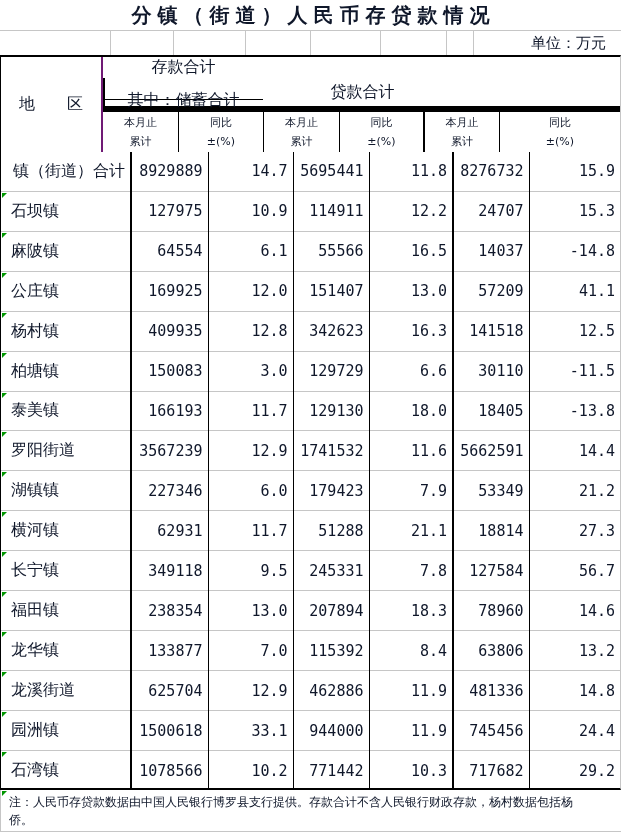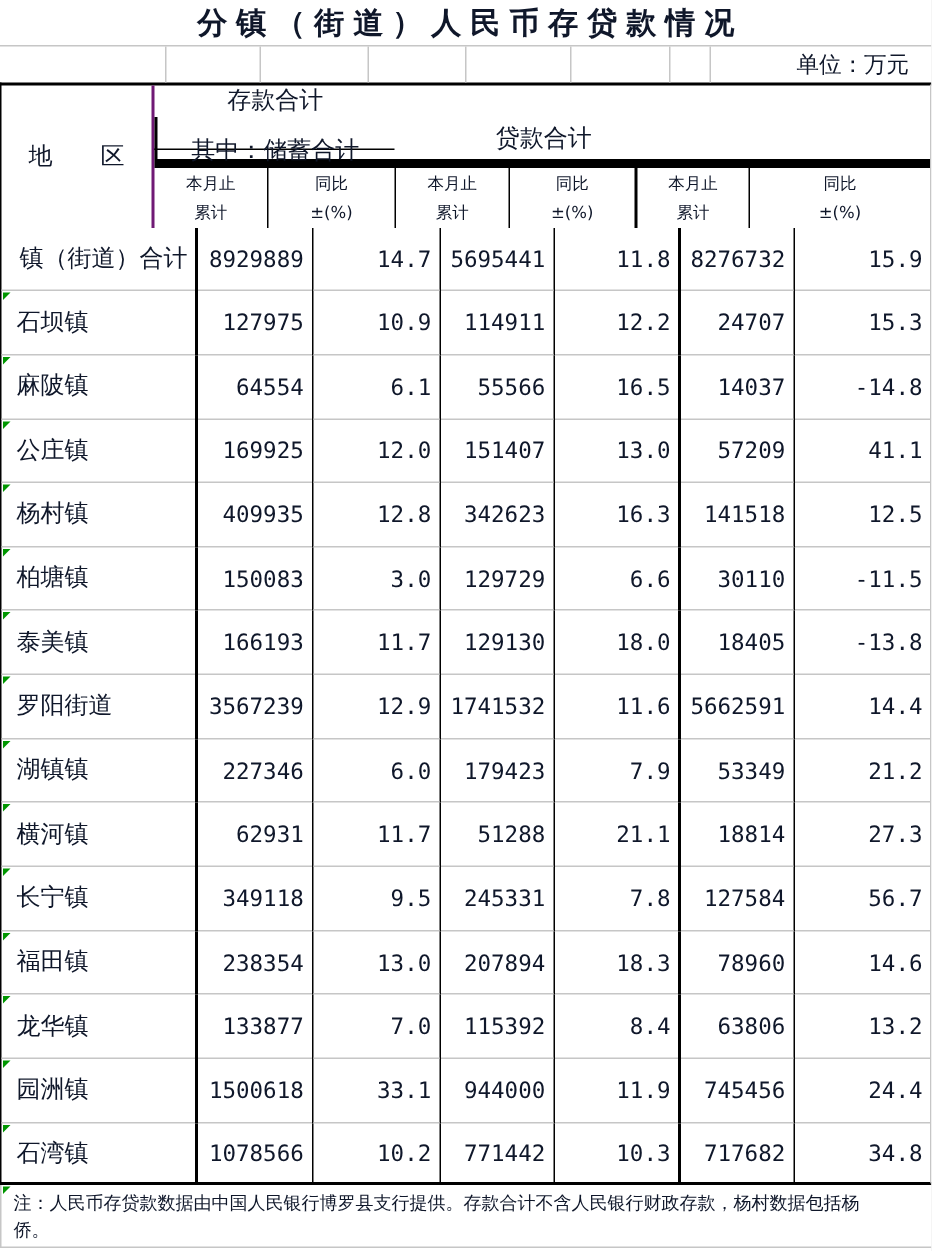--- a/index.html
+++ b/index.html
@@ -240,36 +240,45 @@
           <tr>
     <td class="region flag">龙华镇</td>
     <td class="num">133877</td>
     <td class="num">7.0</td>
     <td class="num">115392</td>
     <td class="num">8.4</td>
     <td class="num">63806</td>
     <td class="num">13.2</td>
   </tr>
           <tr>
+    <td class="region flag">龙溪街道</td>
+    <td class="num">625704</td>
+    <td class="num">12.9</td>
+    <td class="num">462886</td>
+    <td class="num">11.9</td>
+    <td class="num">481336</td>
+    <td class="num">14.8</td>
+  </tr>
+          <tr>
     <td class="region flag">园洲镇</td>
     <td class="num">1500618</td>
     <td class="num">33.1</td>
     <td class="num">944000</td>
     <td class="num">11.9</td>
     <td class="num">745456</td>
     <td class="num">24.4</td>
   </tr>
           <tr>
     <td class="region flag">石湾镇</td>
     <td class="num">1078566</td>
     <td class="num">10.2</td>
     <td class="num">771442</td>
     <td class="num">10.3</td>
     <td class="num">717682</td>
-    <td class="num">34.8</td>
+    <td class="num">29.2</td>
   </tr>
         </tbody>
     </table>
   </div>
 
   <div class="note flag">注：人民币存贷款数据由中国人民银行博罗县支行提供。存款合计不含人民银行财政存款，杨村数据包括杨
 侨。</div>
 
 </div>
 

